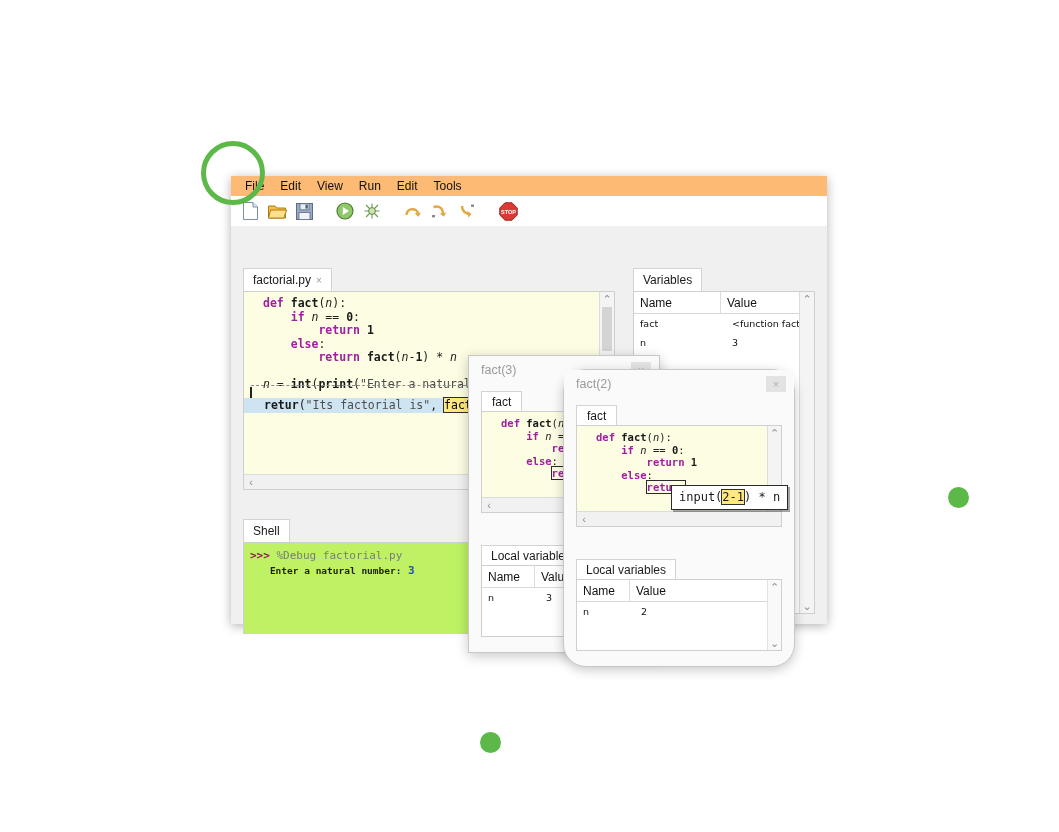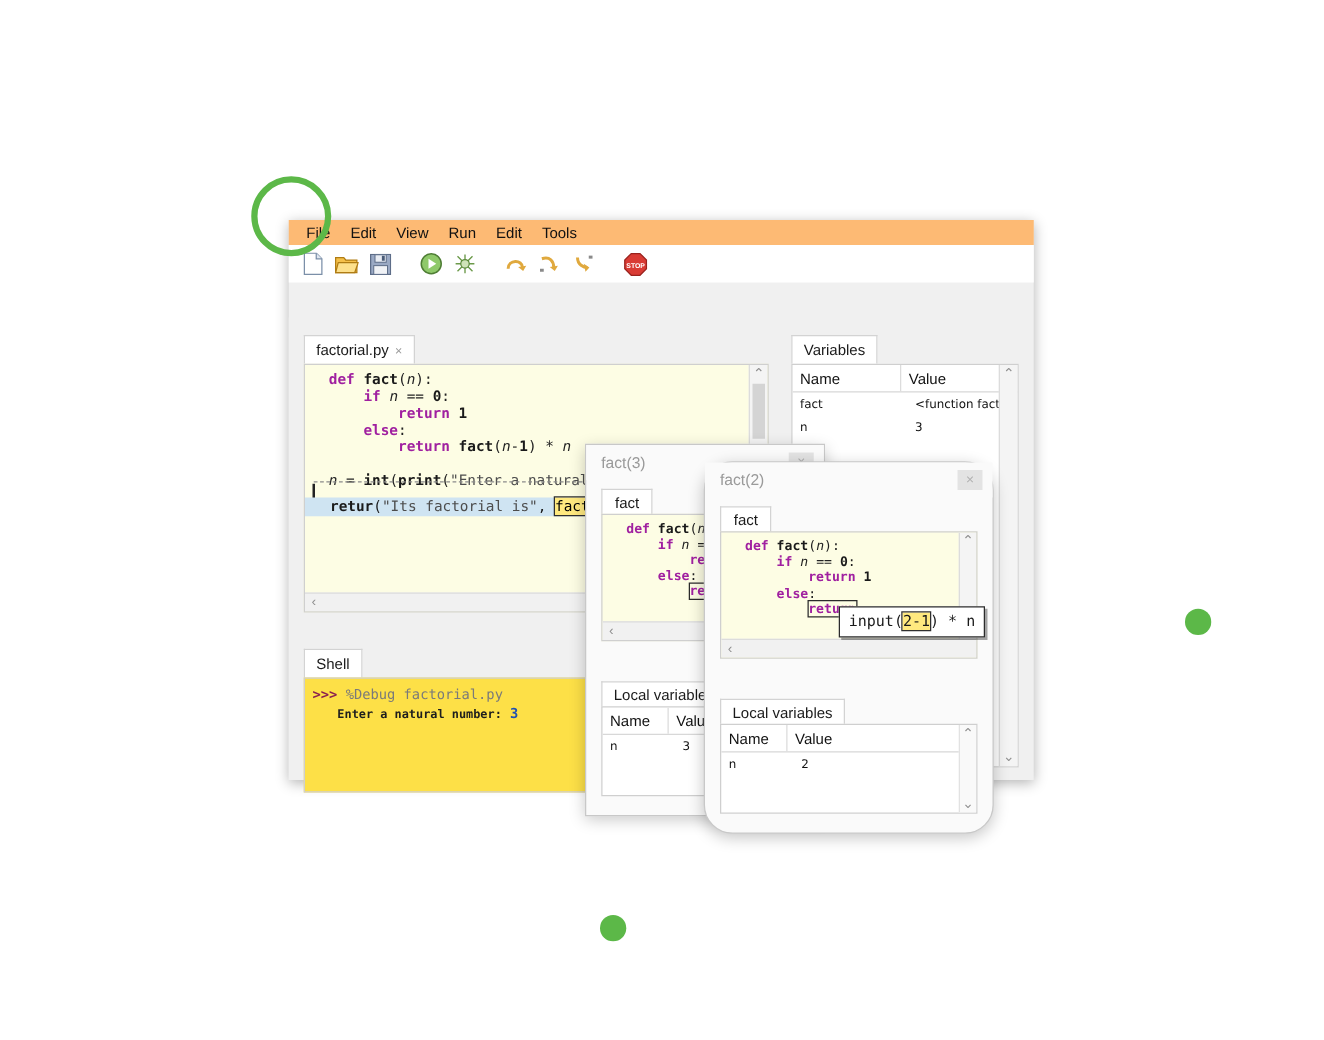--- a/index.html
+++ b/index.html
@@ -136,21 +136,21 @@
   .vthumb {
     position: absolute; left: 2px; top: 15px; width: 10px; height: 44px;
     background: #d4d4d4;
   }
 
   
   .shell-wrap { position: absolute; left: 12px; top: 244px; width: 372px; height: 115px; margin-top: 20px; }
   .shell-body {
     position: absolute; left: 0; top: 24px;
     width: 370px; height: 90px;
-    background: #fde047; border: 1px solid #cfcfcf;
+    background: #bef264; border: 1px solid #cfcfcf;
     overflow: hidden;
   }
   .shell-txt {
     font-family: "DejaVu Sans Mono", monospace;
     font-size: 11px; line-height: 15px;
     padding: 5px 0 0 6px; white-space: pre;
   }
   .prompt { color: #8b2050; font-weight: bold; }
   .shcmd { color: #7a7a7a; }
   .shout { color: #1e1e1e; font-weight: bold; font-size: 9.5px; }

